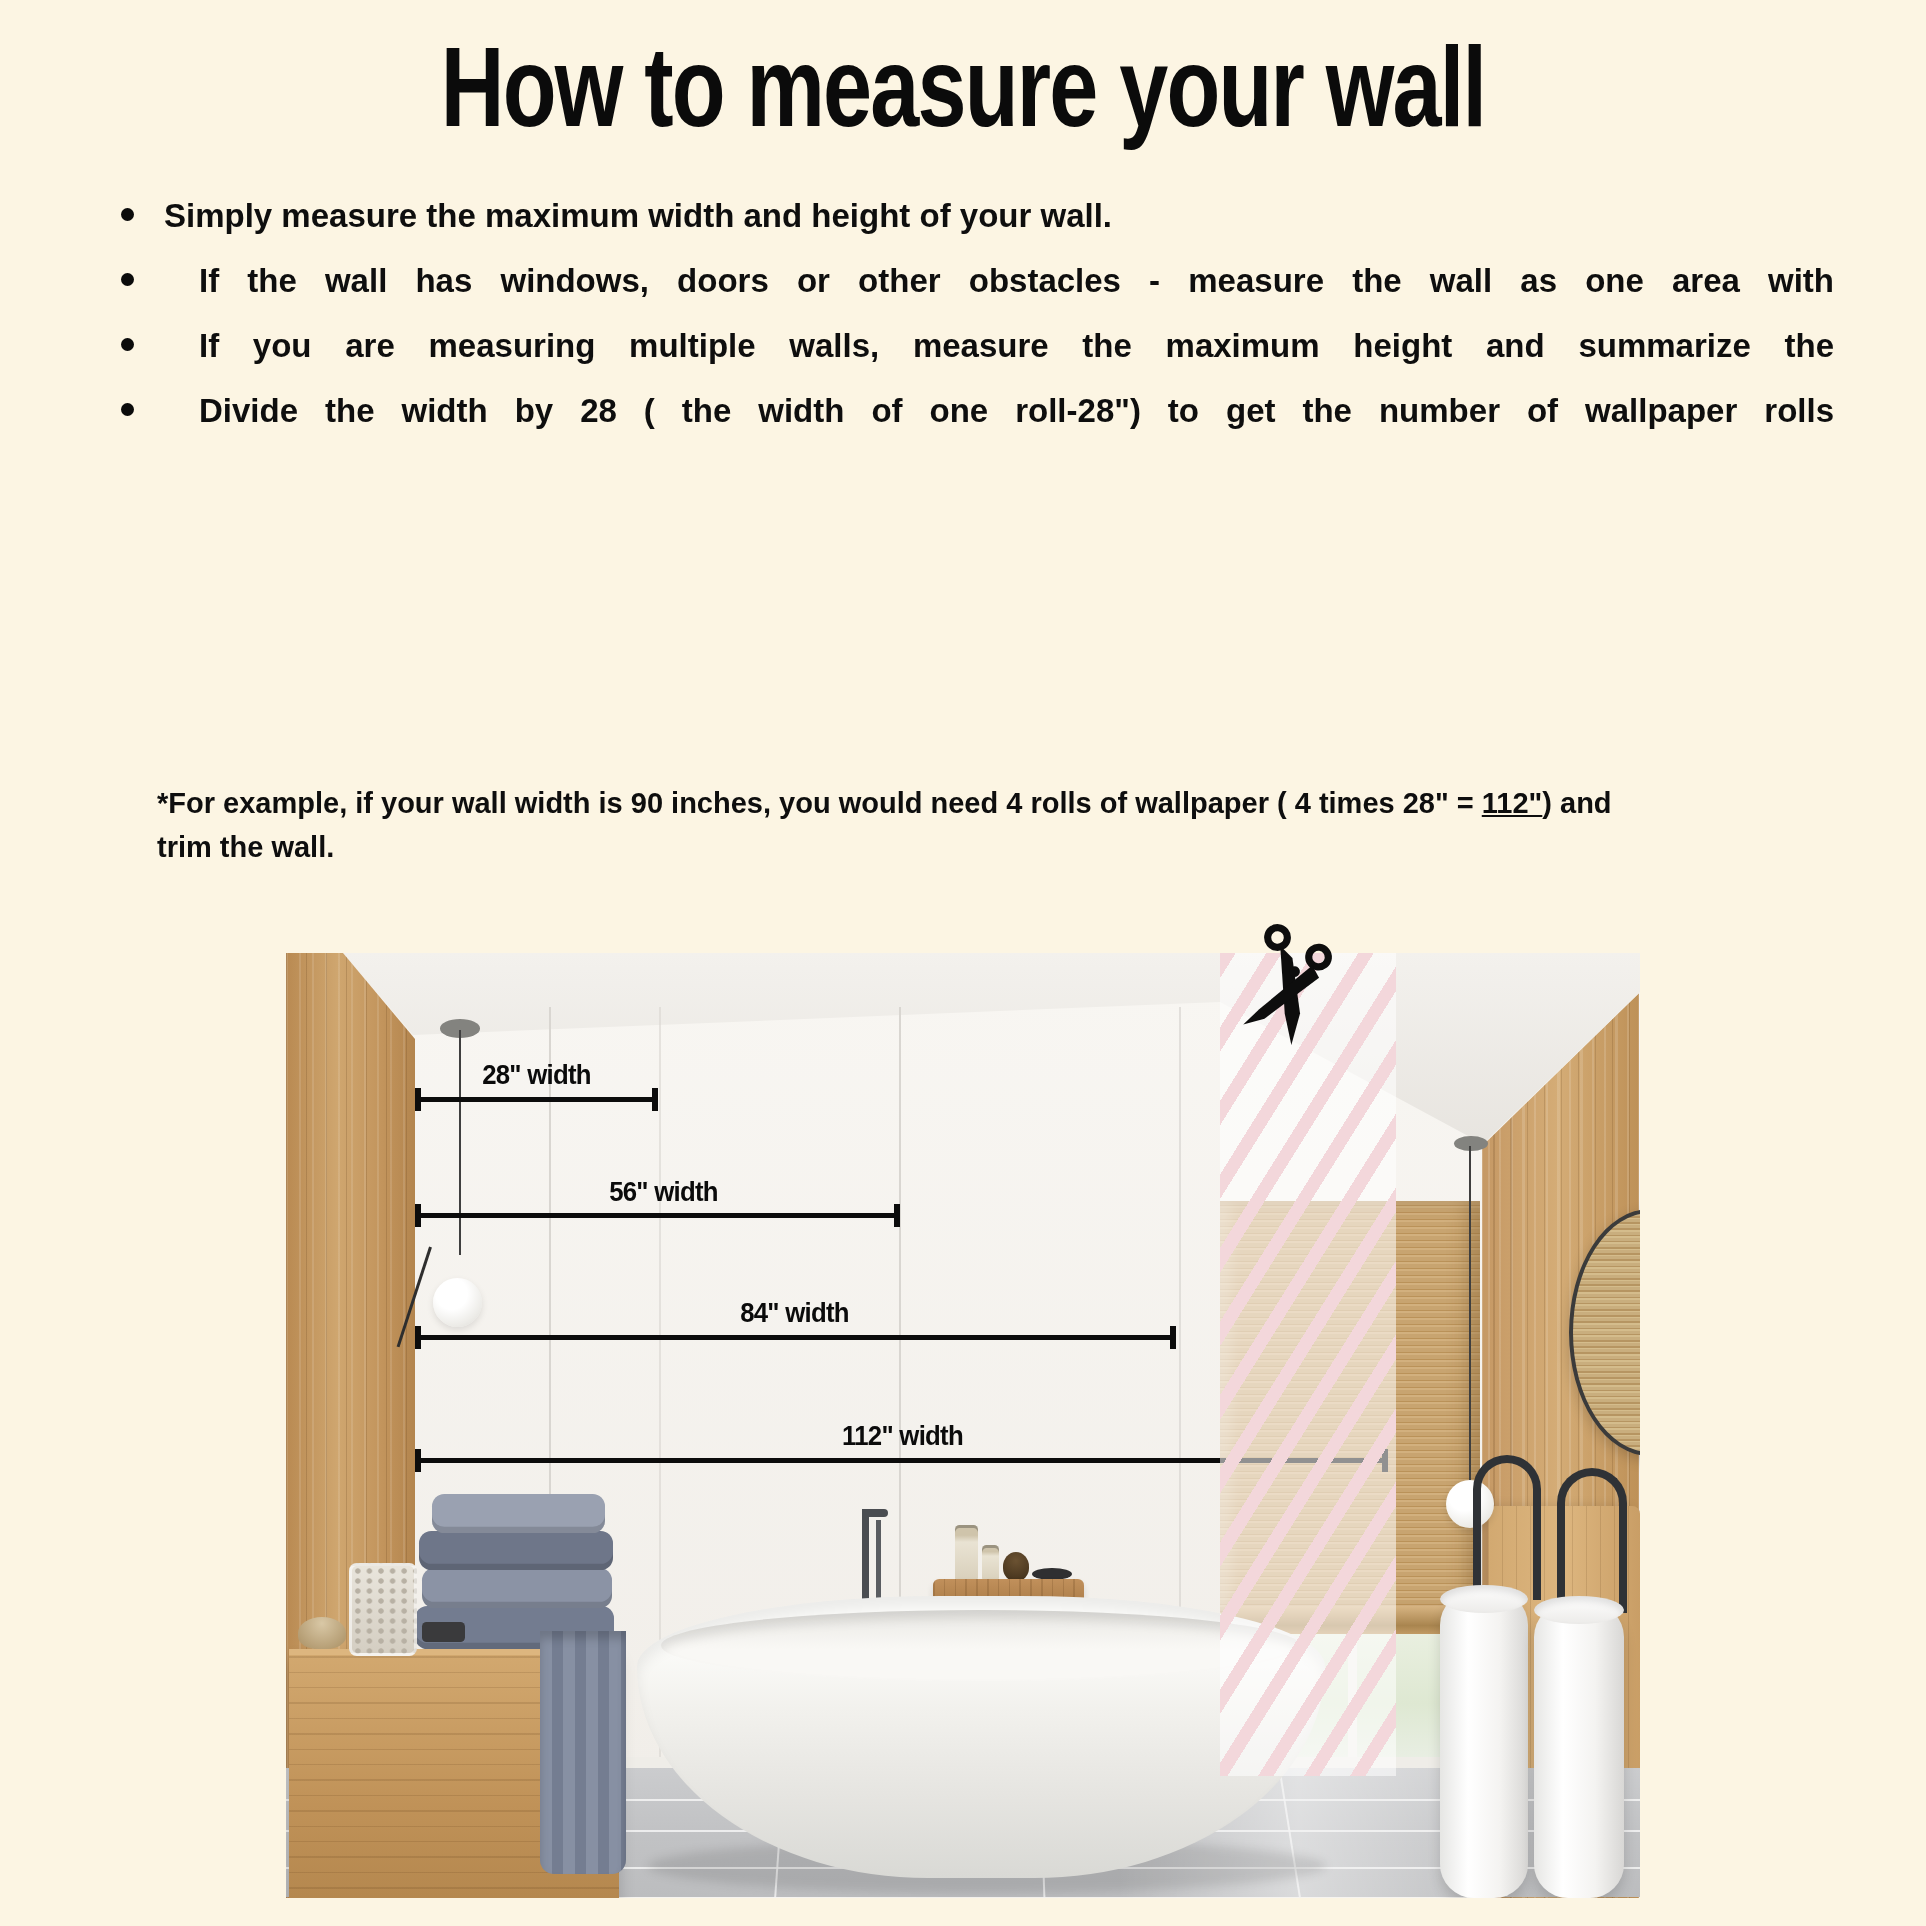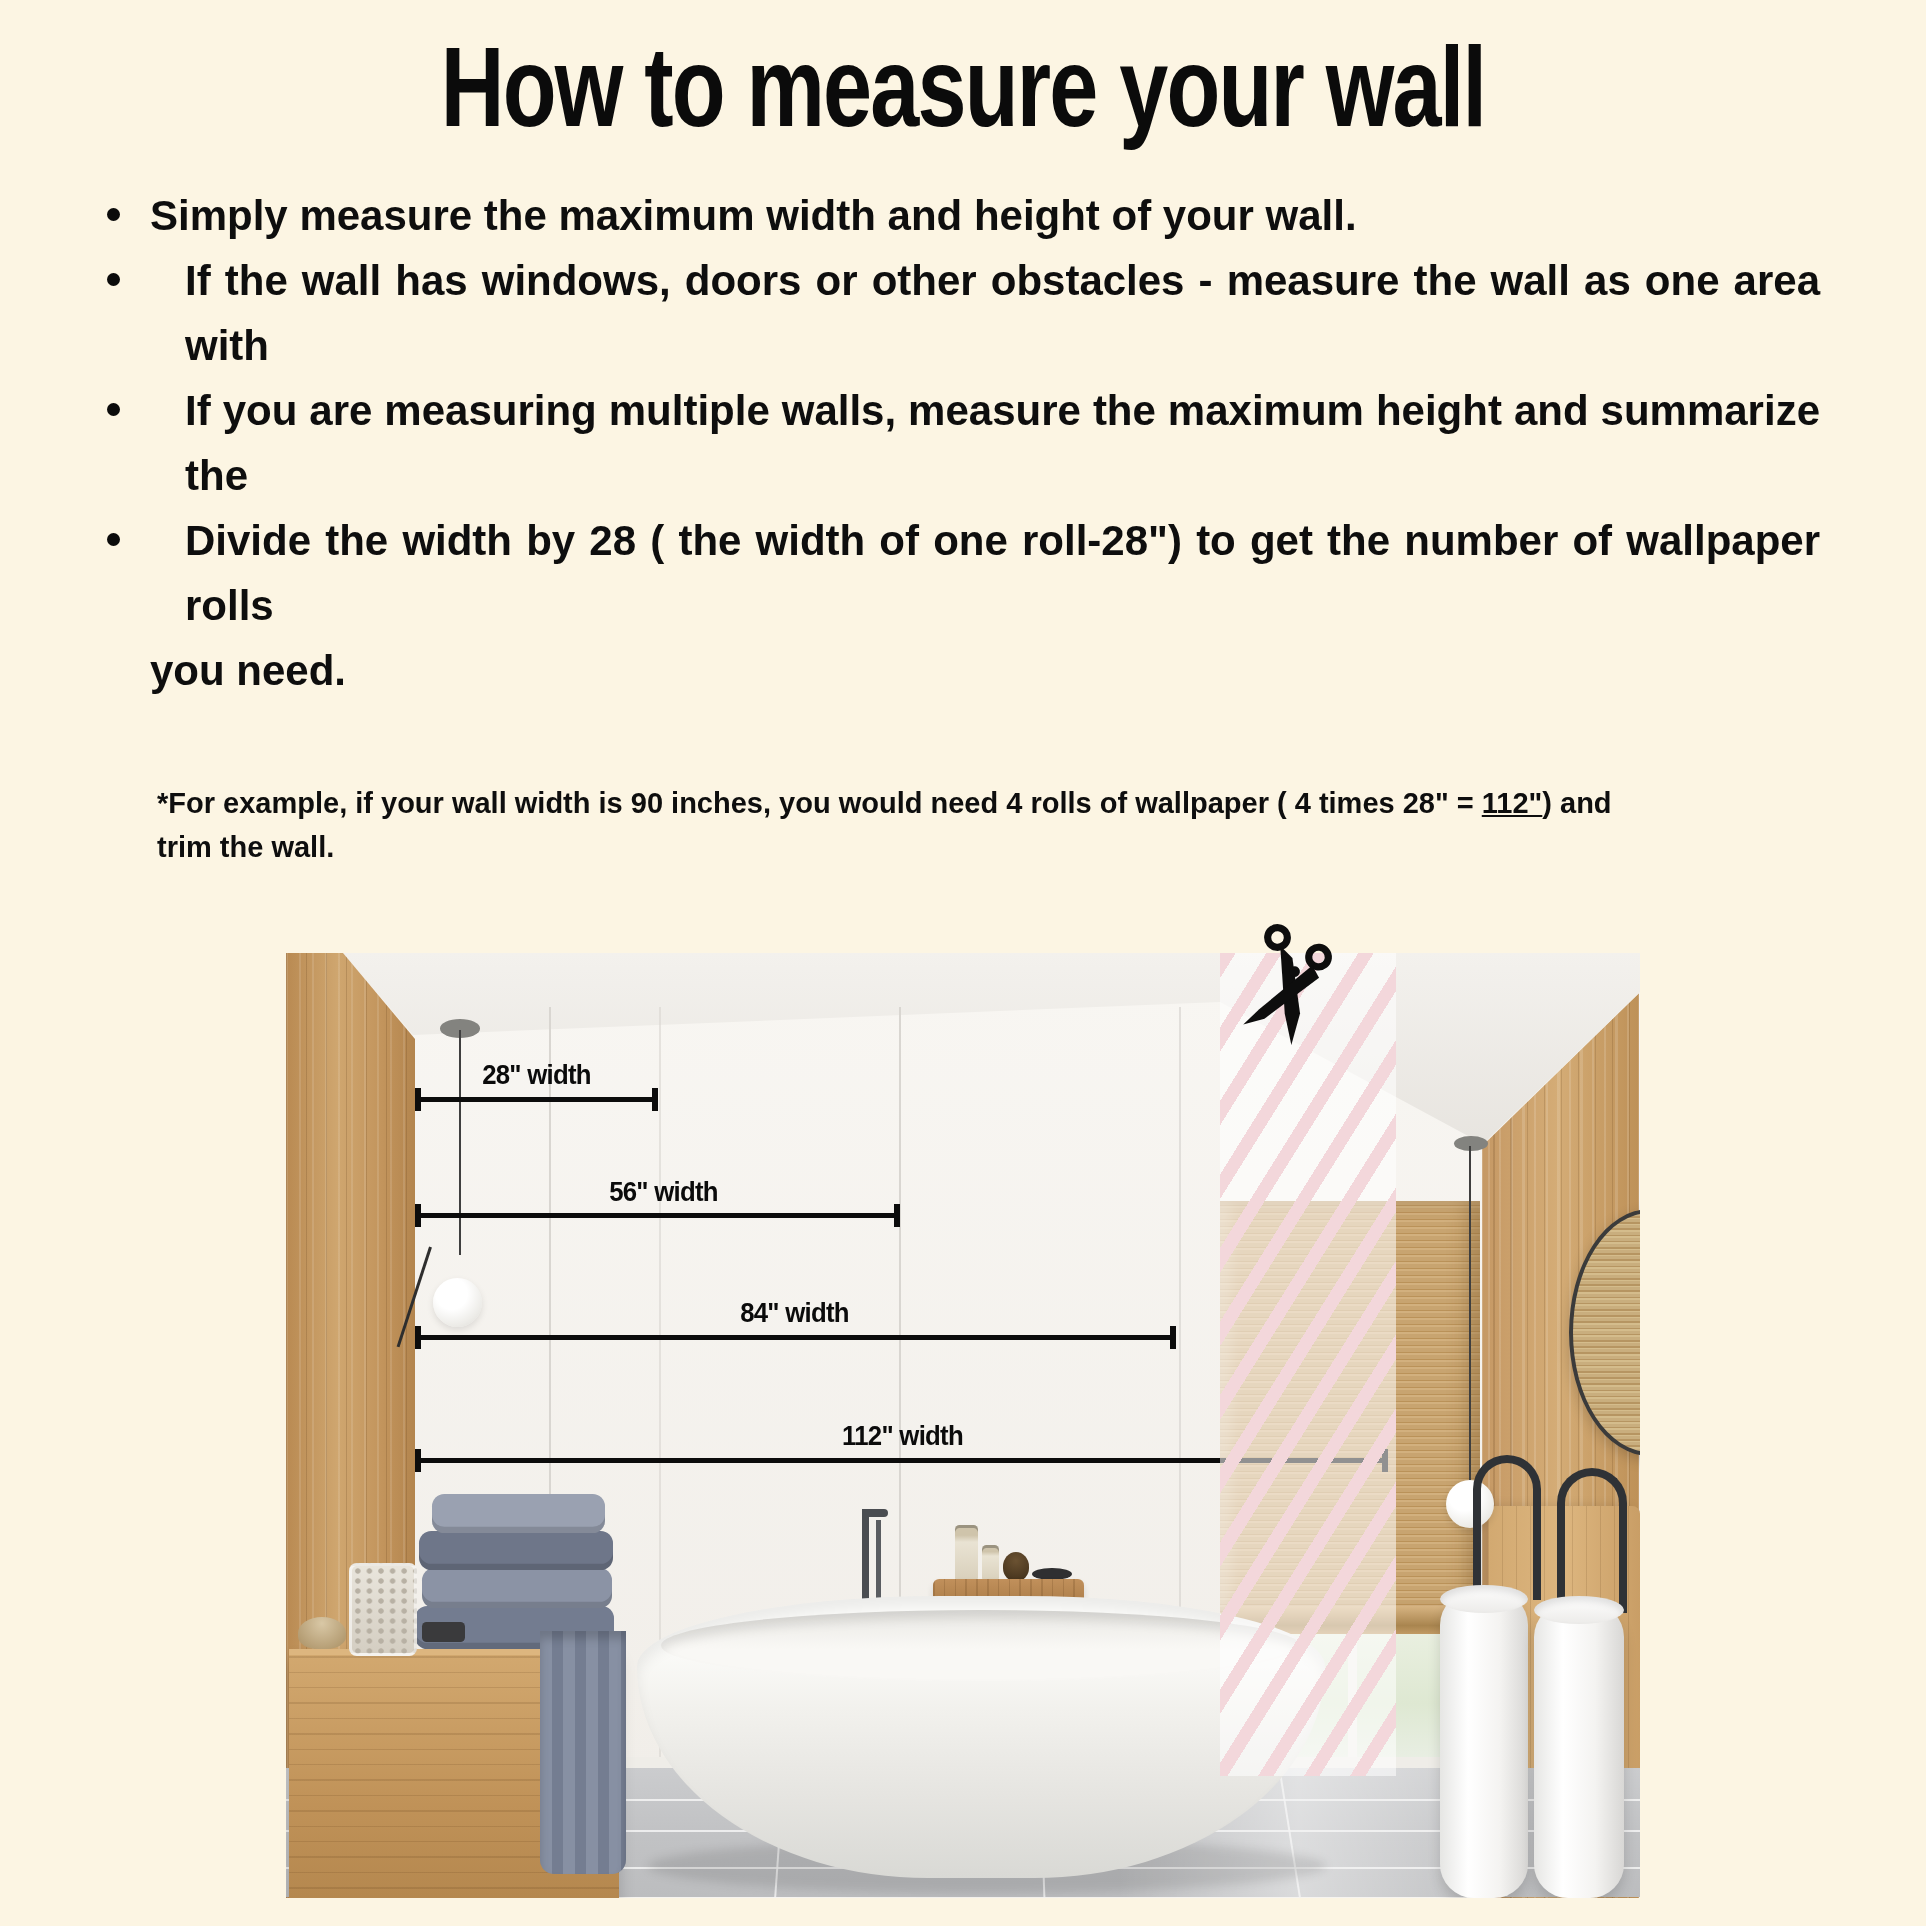--- a/index.html
+++ b/index.html
@@ -17,23 +17,23 @@
   .title{
     position:absolute;top:21.6px;left:0;width:1926px;
     text-align:center;
     font-size:113px;font-weight:700;letter-spacing:-2.3px;
     transform:scaleX(.78);transform-origin:center;
     margin:0;color:#0b0b0b;
   }
 
   
   .bullets{
-    position:absolute;left:102px;top:183px;width:1718px;
+    position:absolute;left:116px;top:183px;width:1718px;
     list-style:none;margin:0;padding:0;
-    font-size:42px;font-weight:700;line-height:65px;
+    font-size:33px;font-weight:700;line-height:65px;
   }
   .bullets li{position:relative;padding-left:48px;}
   .bullets li .dot{
     position:absolute;left:4.6px;top:25.4px;width:13px;height:13px;
     background:#0b0b0b;border-radius:50%;
   }
   .bline{white-space:nowrap;}
   .bline.fill{white-space:normal;text-align:justify;text-align-last:justify;margin-left:35px;}
 
   
@@ -229,21 +229,20 @@
       <span class="dot"></span>
       <div class="bline fill">If the wall has windows, doors or other obstacles - measure the wall as one area with</div>
     </li>
     <li>
       <span class="dot"></span>
       <div class="bline fill">If you are measuring multiple walls, measure the maximum height and summarize the</div>
     </li>
     <li>
       <span class="dot"></span>
       <div class="bline fill">Divide the width by 28 ( the width of one roll-28") to get the number of wallpaper rolls</div>
-      <div class="bline">you need.</div>
     </li>
   </ul>
 
   <div class="note">
     <div><span>*For example, if your wall width is 90 inches, you would need 4 rolls of wallpaper ( 4 times 28" = </span><span class="ul">112"</span><span>) and</span></div>
     <div>trim the wall.</div>
   </div>
 
   <div class="photo">
 

